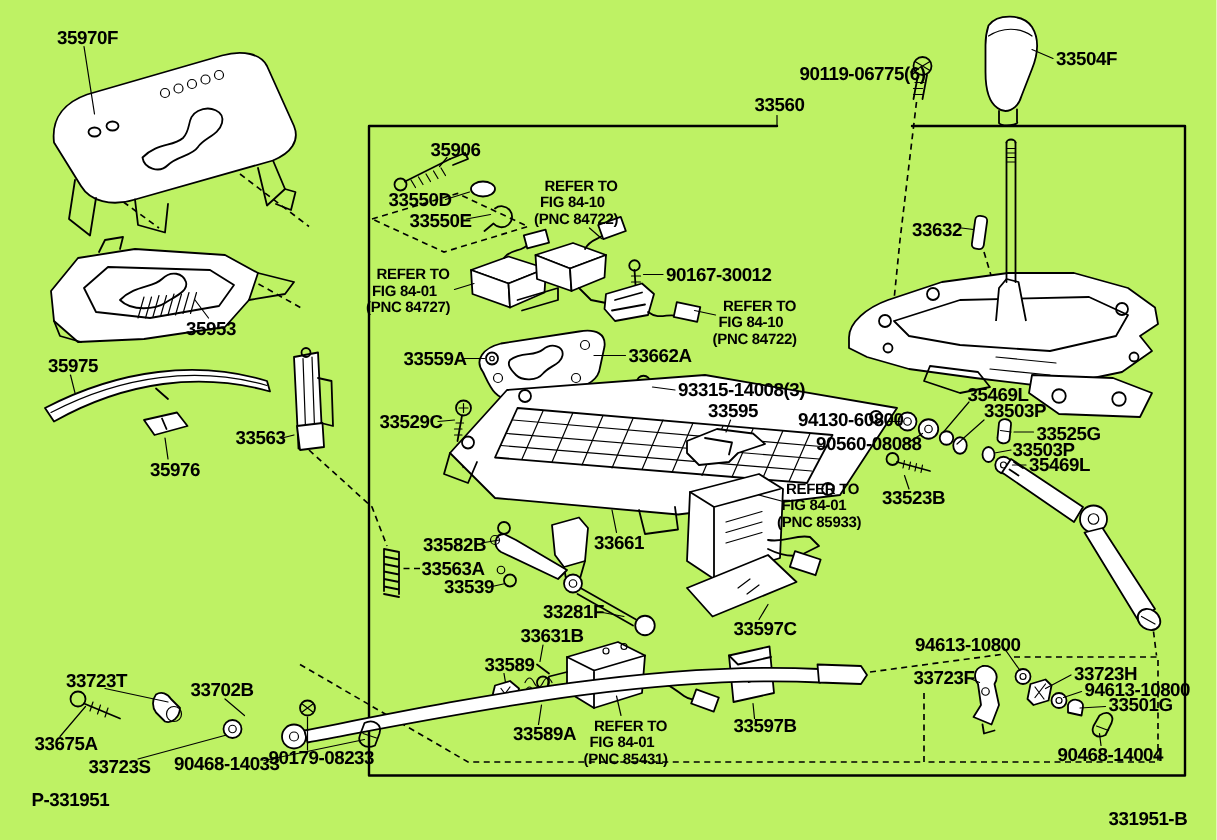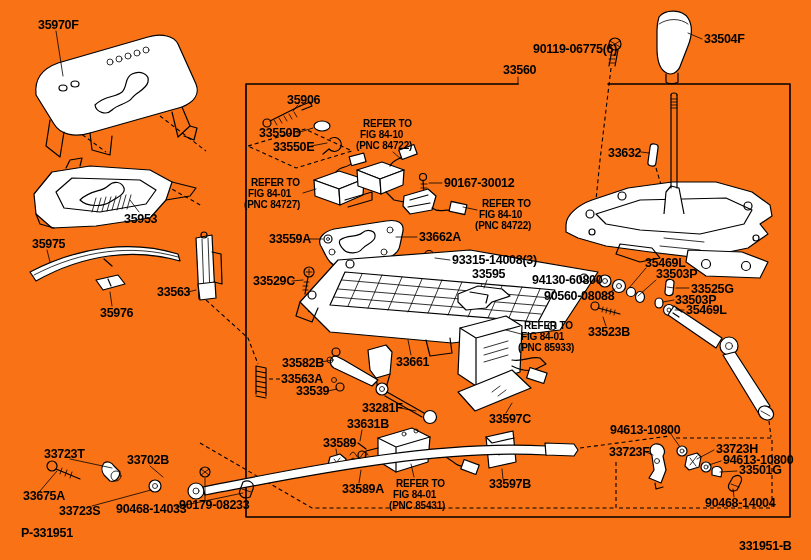--- a/index.html
+++ b/index.html
@@ -1,16 +1,16 @@
 <!DOCTYPE html>
 <html><head>
 <meta charset="utf-8">
 <style>
   html,body{margin:0;padding:0;background:#ffffff;}
-  .stage{position:relative;width:811px;height:560px;background:#f97316;overflow:hidden;}
+  .stage{position:relative;width:811px;height:560px;background:#bef264;overflow:hidden;}
   svg{display:block;}
   .ln{stroke:#000;fill:none;stroke-width:1.2;stroke-linejoin:round;stroke-linecap:round;}
   .thin{stroke-width:0.8;}
   .thick{stroke-width:1.6;}
   .wfill{fill:#fff;stroke:#000;stroke-width:1.2;stroke-linejoin:round;}
   .dash{stroke:#000;fill:none;stroke-width:1.1;stroke-dasharray:4 3;}
   .lbl{font-family:"Liberation Sans",sans-serif;font-weight:bold;font-size:12.5px;fill:#000;letter-spacing:-0.3px;}
   .sm{font-size:10px;letter-spacing:-0.2px;}
 </style>
 </head>

